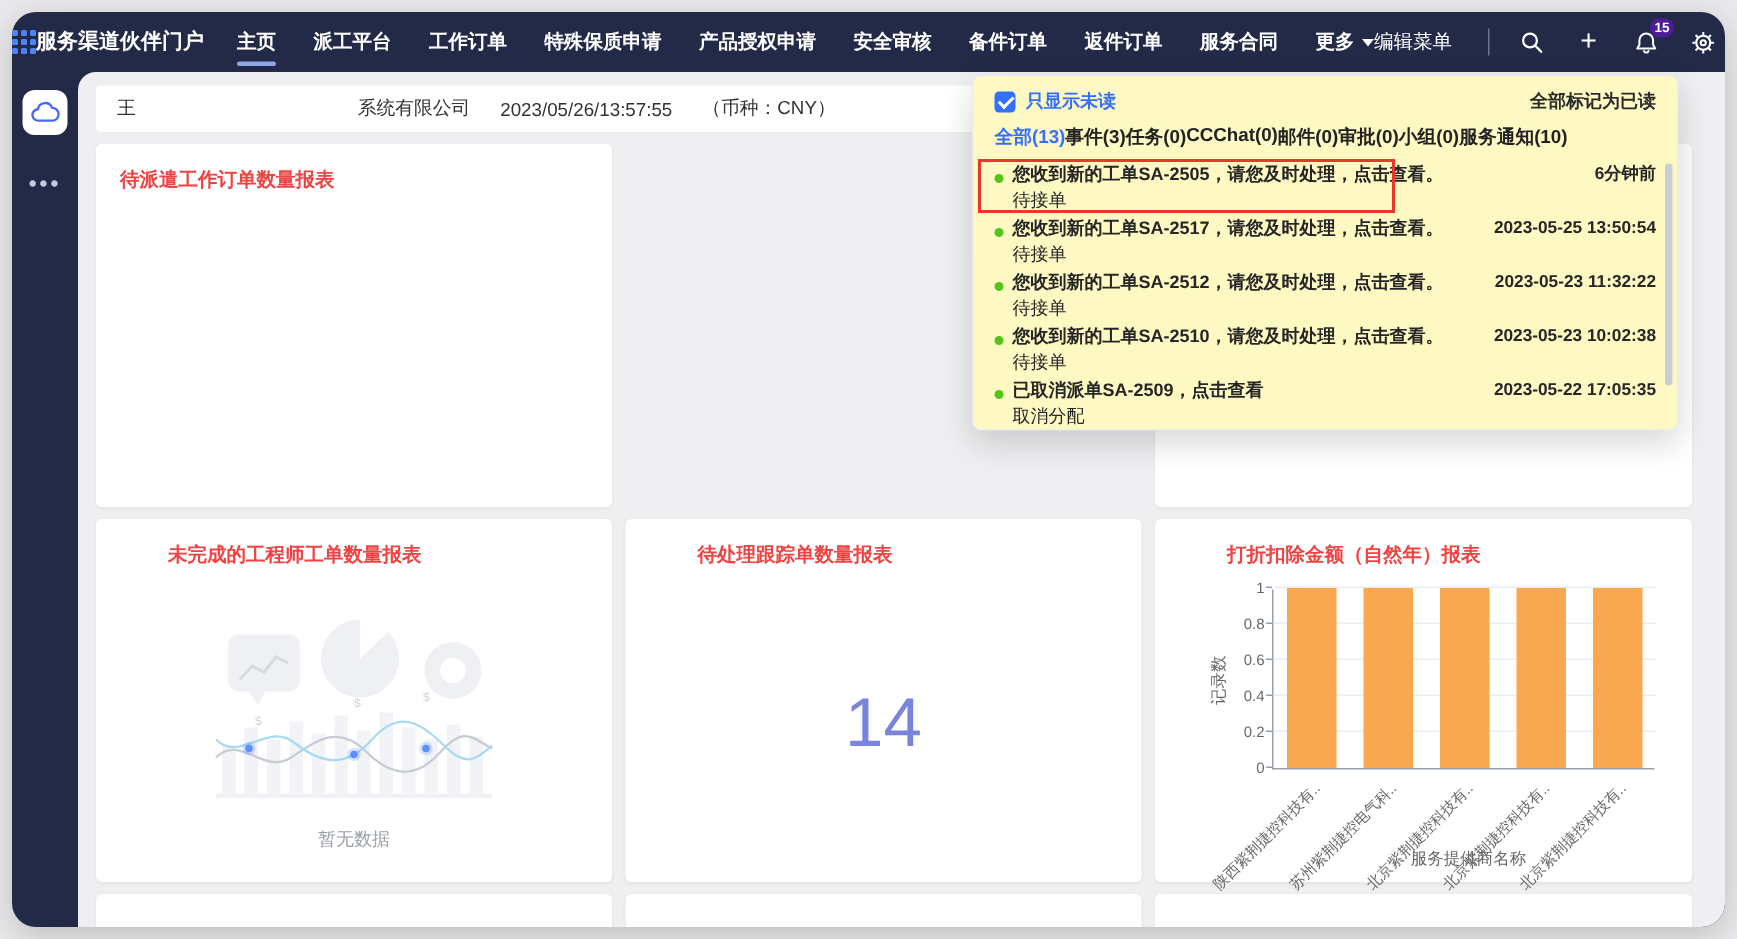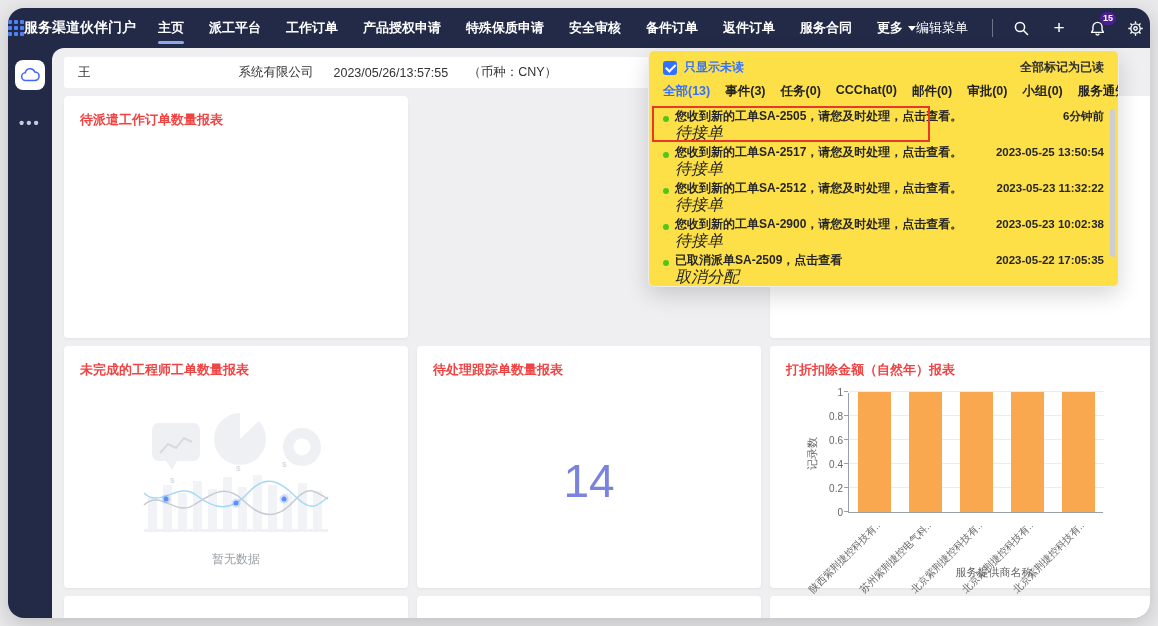--- a/index.html
+++ b/index.html
@@ -31,58 +31,58 @@
   .sidebar-more { margin-top:24px; color:#c4cadd; font-size:15px; font-weight:700; letter-spacing:2px; cursor:pointer; }
 
   
   .content { position:absolute; left:44px; top:40px; right:0; bottom:0; background:#efeff1; border-top-left-radius:12px; overflow:hidden; }
   .user-bar { position:absolute; left:12px; top:9px; width:1051px; height:31px; background:#fff; border-radius:3px;
               display:flex; align-items:center; padding:0 14px; font-size:12.5px; color:#333; }
   .redact-gap { width:148px; height:14px; background:#fff; }
   .user-bar .sep { width:20px; }
 
   .card { position:absolute; background:#fff; border-radius:4px; box-shadow:0 1px 3px rgba(0,0,0,.05); }
-  .r1 { top:48px; height:242px; } .r2 { top:298px; height:242px; } .r3 { top:548px; height:40px; }
-  .c1 { left:12px; width:344px; } .c2 { left:365px; width:344px; } .c3 { left:718px; width:388px; }
+  .r1 { top:48px; height:242px; } .r2 { top:298px; height:242px;padding-left:32px; } .r3 { top:548px; height:40px; }
+  .c1 { left:12px; width:344px; } .c2 { left:365px; width:344px; } .c3 { left:718px; width:358px; }
   .card-title { padding:15px 16px 0; font-size:13px; font-weight:700; color:#ef4444; }
   .big-number { position:absolute; left:0; right:0; top:28px; bottom:0; display:flex; align-items:center; justify-content:center;
                 font-size:46px; color:#7b84dc; }
   .empty-wrap { position:absolute; left:0; right:0; top:34px; bottom:0; display:flex; flex-direction:column; align-items:center; justify-content:center; }
   .empty-text { margin-top:10px; font-size:12px; color:#9aa0a6; }
 
   
   .chart-plot { position:absolute; left:78px; top:47px; width:255px; height:120px;
                 border-left:1px solid #98a0ab; border-bottom:1px solid #98a0ab; }
   .gridline { position:absolute; left:0; width:255px; height:1px; background:#e9ecf2; }
   .ytick { position:absolute; left:-36px; width:30px; text-align:right; font-size:10px; color:#666; }
   .ytickmark { position:absolute; left:-5px; width:4px; height:1px; background:#98a0ab; }
   .bar { position:absolute; bottom:0; }
   .xlabel { position:absolute; top:126px; font-size:10px; color:#666; white-space:nowrap;
             transform:rotate(-45deg); transform-origin:100% 0; }
   .ylabel { position:absolute; left:26px; top:100px; font-size:11px; color:#666; transform:rotate(-90deg); }
   .xaxis-title { position:absolute; left:60px; right:0; bottom:8px; text-align:center; font-size:11px; color:#666;margin-top:28px; }
 
   
-  .notif-panel { position:absolute; left:640px; top:42px; width:471px; height:237px; background:#fde047; border:1px solid #ececec;
+  .notif-panel { position:absolute; left:640px; top:42px; width:471px; height:237px; background:#fef9c3; border:1px solid #ececec;
                  border-radius:6px; box-shadow:0 8px 22px rgba(0,0,0,.16); z-index:30; overflow:hidden; }
   .notif-head { display:flex; align-items:center; padding:8px 14px 0; }
   .checkbox { position:relative; width:14px; height:14px; background:#3370ff; border-radius:3px; cursor:pointer; flex:none; }
   .checkbox::after { content:""; position:absolute; left:4.5px; top:1.5px; width:3.5px; height:7.5px;
                      border:solid #fff; border-width:0 2px 2px 0; transform:rotate(45deg); }
   .filter-label { margin-left:7px; color:#3370ff; font-size:12px; font-weight:600; }
   .mark-read { margin-left:auto; color:#2b2b2b; font-size:12px; font-weight:600; cursor:pointer; }
-  .notif-tabs { display:flex; gap:15px; padding:7px 14px 6px; font-size:12.5px; font-weight:700; color:#222; }
+  .notif-tabs { display:flex; padding:7px 14px 6px; font-size:12.5px; font-weight:700; color:#222; }
   .notif-tab { cursor:pointer; white-space:nowrap; }
   .notif-tab.active { color:#3370ff; }
   .notif-item { position:relative; padding:2px 14px; cursor:pointer; }
   .line1 { display:flex; align-items:center; }
   .gdot { width:6px; height:6px; border-radius:50%; background:#52c41a; margin:5px 6px 0 0; flex:none; }
   .ntext { flex:1; font-size:12px; font-weight:600; color:#262626; line-height:16px; padding-right:8px; }
   .ntime { font-size:11.5px; font-weight:700; color:#262626; white-space:nowrap; line-height:16px; }
-  .nstatus { margin:2px 0 0 12px; font-size:16px; font-weight:500; color:#262626; line-height:14px;font-style:italic; }
+  .nstatus { margin:2px 0 0 12px; font-size:12px; font-weight:500; color:#262626; line-height:14px; }
   .red-box { position:absolute; left:3px; top:0; width:278px; height:100%; border:2px solid #e7382a; pointer-events:none; z-index:2; }
   .panel-scrollbar { position:absolute; right:3px; top:58px; width:5px; height:148px; background:#cbced4; border-radius:3px; cursor:pointer; }
 </style>
 </head>
 <body>
 
 <div class="app">
 
   <header class="navbar">
     <div class="launcher">
@@ -103,24 +103,24 @@
         <span class="nav-item active">
           <span>主页</span>
         </span>
         <span class="nav-item">
           <span>派工平台</span>
         </span>
         <span class="nav-item">
           <span>工作订单</span>
         </span>
         <span class="nav-item">
+          <span>特殊保质申请</span>
+        </span>
+        <span class="nav-item">
           <span>产品授权申请</span>
-        </span>
-        <span class="nav-item">
-          <span>特殊保质申请</span>
         </span>
         <span class="nav-item">
           <span>安全审核</span>
         </span>
         <span class="nav-item">
           <span>备件订单</span>
         </span>
         <span class="nav-item">
           <span>返件订单</span>
         </span>
@@ -322,21 +322,21 @@
           <div class="line1">
             <span class="gdot"></span>
             <span class="ntext">您收到新的工单SA-2512，请您及时处理，点击查看。</span>
             <span class="ntime">2023-05-23 11:32:22</span>
           </div>
           <div class="nstatus">待接单</div>
         </div>
         <div class="notif-item">
           <div class="line1">
             <span class="gdot"></span>
-            <span class="ntext">您收到新的工单SA-2900，请您及时处理，点击查看。</span>
+            <span class="ntext">您收到新的工单SA-2510，请您及时处理，点击查看。</span>
             <span class="ntime">2023-05-23 10:02:38</span>
           </div>
           <div class="nstatus">待接单</div>
         </div>
         <div class="notif-item">
           <div class="line1">
             <span class="gdot"></span>
             <span class="ntext">已取消派单SA-2509，点击查看</span>
             <span class="ntime">2023-05-22 17:05:35</span>
           </div>

